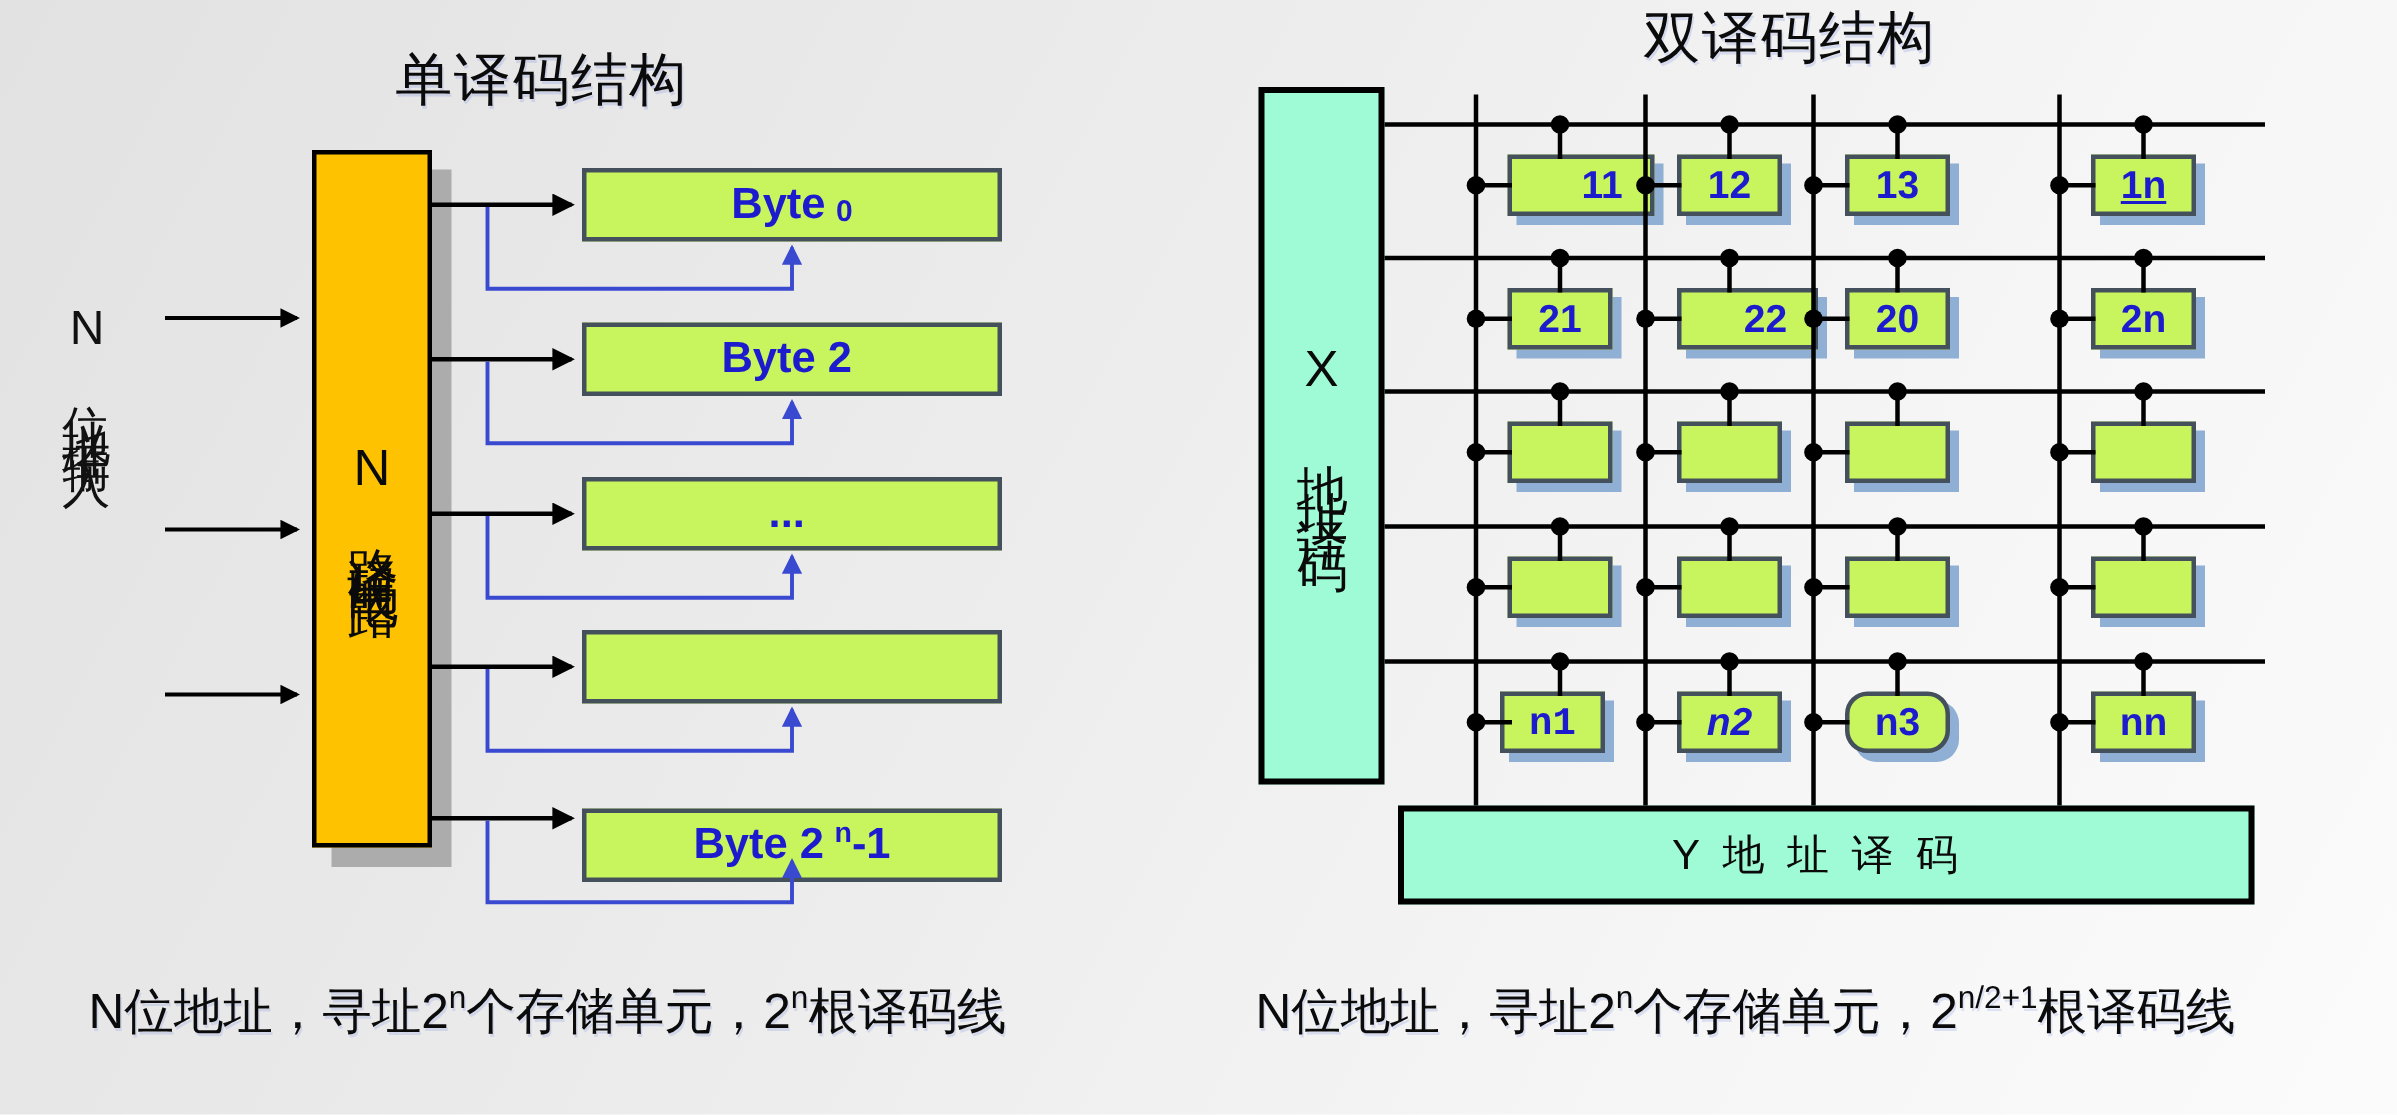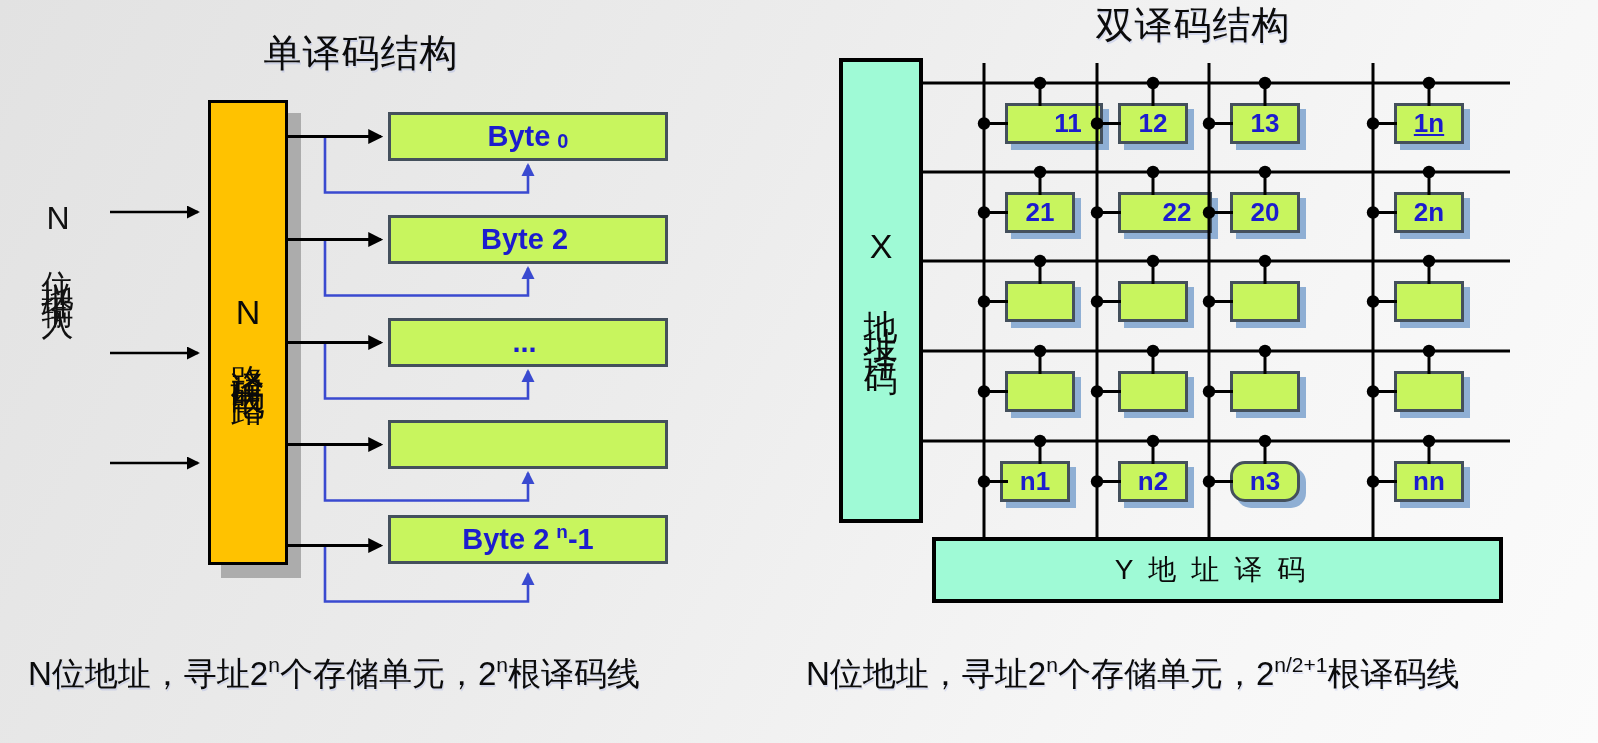--- a/index.html
+++ b/index.html
@@ -9,20 +9,21 @@
     background:linear-gradient(118deg,#e2e2e2 0%,#ececec 42%,#f6f6f6 75%,#fbfbfb 100%);
   }
   .diagram-title{
     position:absolute;transform:translateX(-50%);
     font-size:38px;color:#0b0b0b;font-weight:500;letter-spacing:1px;white-space:nowrap;
     text-shadow:1px 2px 0 rgba(110,130,225,.22);
   }
   .caption{
     position:absolute;font-size:33px;color:#0b0b0b;font-weight:500;white-space:nowrap;
     text-shadow:1px 2px 0 rgba(110,130,225,.20);
+    margin-left:31px;
   }
   .caption .sup{font-size:21px;position:relative;top:-13px;font-weight:500;}
   
   .input-label{
     position:absolute;left:36px;top:200px;
     writing-mode:vertical-rl;text-orientation:upright;
     font-size:32px;letter-spacing:9px;color:#111;font-weight:500;
   }
   .decoder-box{
     position:absolute;left:208px;top:100px;width:74px;height:459px;
@@ -90,21 +91,21 @@
           </div>
           <div class="byte-box" style="top: 215px;">
             <span><span>Byte 2</span><span class="small-num"></span><span class="byte-sup"></span><span></span></span>
           </div>
           <div class="byte-box" style="top: 318px;">
             <span><span>...</span><span class="small-num"></span><span class="byte-sup"></span><span></span></span>
           </div>
           <div class="byte-box" style="top: 420px;">
             <span><span></span><span class="small-num"></span><span class="byte-sup"></span><span></span></span>
           </div>
-          <div class="byte-box" style="top: 515px;">
+          <div class="byte-box" style="top: 539px;">
             <span><span>Byte 2</span><span class="small-num"></span><span class="byte-sup">n</span><span>-1</span></span>
           </div>
         </div>
 
       <div class="caption" style="left:28px;top:652px;">
         <span>N位地址，寻址2</span><span class="sup">n</span><span>个存储单元，2</span><span class="sup">n</span><span>根译码线</span>
       </div>
     </div>
 
     <div>
@@ -128,22 +129,22 @@
           <div class="mem-cell" style="left: 1230px; top: 192px;">20</div>
           <div class="mem-cell" style="left: 1394px; top: 192px; text-align: center;">2n</div>
           <div class="mem-cell" style="left: 1005px; top: 281px;"></div>
           <div class="mem-cell" style="left: 1118px; top: 281px;"></div>
           <div class="mem-cell" style="left: 1230px; top: 281px;"></div>
           <div class="mem-cell" style="left: 1394px; top: 281px;"></div>
           <div class="mem-cell" style="left: 1005px; top: 371px;"></div>
           <div class="mem-cell" style="left: 1118px; top: 371px;"></div>
           <div class="mem-cell" style="left: 1230px; top: 371px;"></div>
           <div class="mem-cell" style="left: 1394px; top: 371px;"></div>
-          <div class="mem-cell" style="left: 1000px; top: 461px;">n1</div>
-          <div class="mem-cell" style="left: 1118px; top: 461px;">n2</div>
+          <div class="mem-cell" style="left: 1000px; top: 461px; font-family: Liberation Mono, monospace;">n1</div>
+          <div class="mem-cell" style="left: 1118px; top: 461px; font-style: italic;">n2</div>
           <div class="mem-cell" style="left: 1230px; top: 461px; border-radius: 15px;">n3</div>
           <div class="mem-cell" style="left: 1394px; top: 461px;">nn</div>
         </div>
 
       <div class="caption" style="left:806px;top:652px;">
         <span>N位地址，寻址2</span><span class="sup">n</span><span>个存储单元，2</span><span class="sup">n/2+1</span><span>根译码线</span>
       </div>
     </div>
   </div>
 

